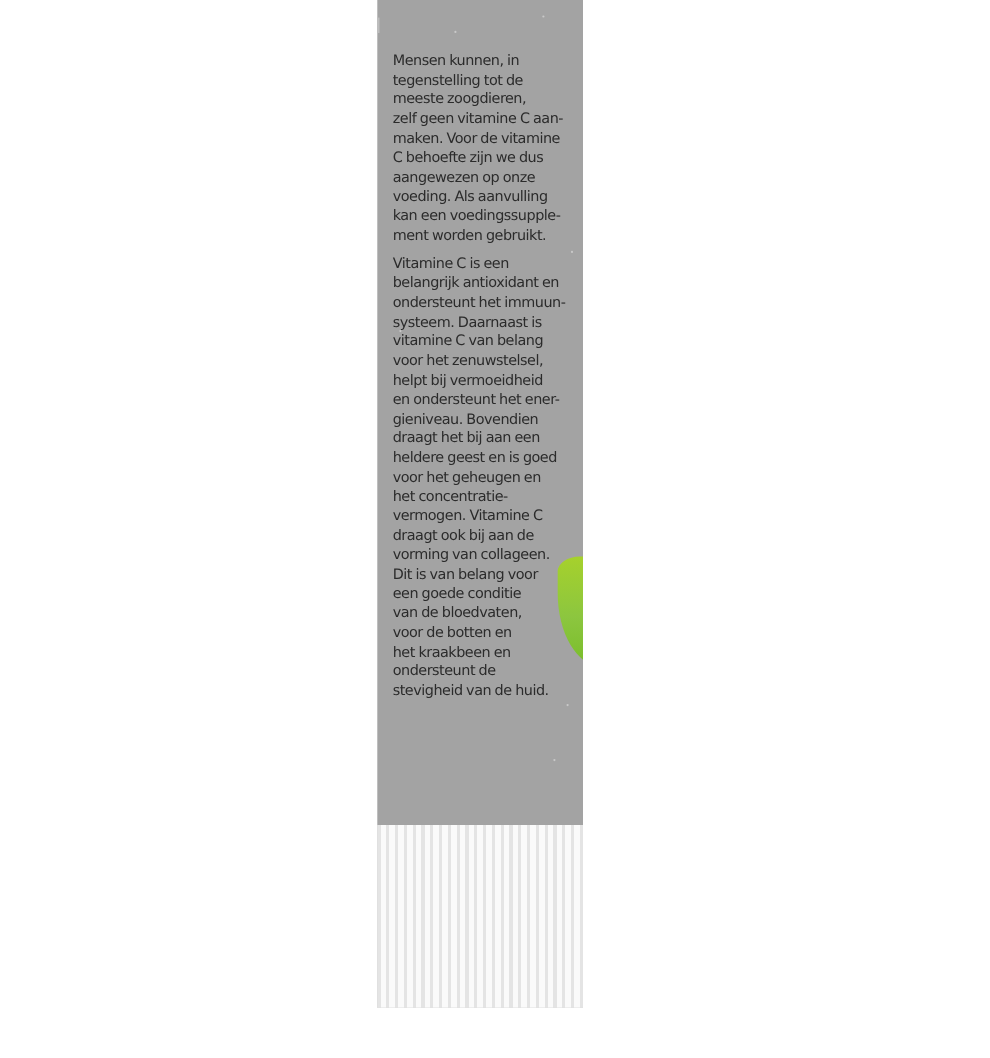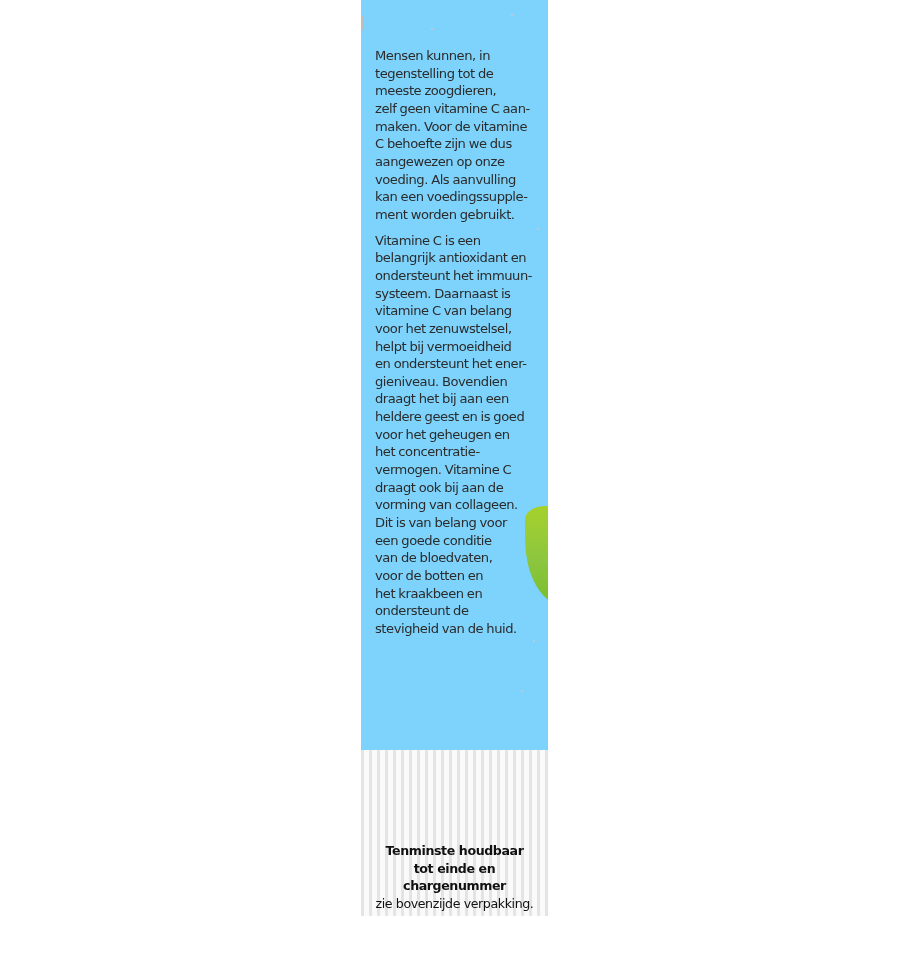--- a/index.html
+++ b/index.html
@@ -9,25 +9,25 @@
     }
     body {
       width: 900px;
       height: 962px;
       position: relative;
       overflow: hidden;
       font-family: "DejaVu Sans", sans-serif;
     }
     .panel {
       position: absolute;
-      left: 361px;
+      left: 343px;
       top: 0;
       width: 187px;
       height: 916px;
-      background: #7dd3fc;
+      background: #a3a3a3;
       overflow: hidden;
     }
     .speck {
       position: absolute;
       background: #c9c9c9;
       border-radius: 50%;
     }
     .edge-mark {
       position: absolute;
       left: 0px;
@@ -137,19 +137,13 @@
 een goede conditie
 van de bloedvaten,
 voor de botten en
 het kraakbeen en
 ondersteunt de
 stevigheid van de huid.</p>
   </div>
 
   <div class="stripes"></div>
 
-  <div class="best-before">
-    <span class="strong-line">Tenminste houdbaar</span>
-    <span class="strong-line">tot einde en</span>
-    <span class="strong-line">chargenummer</span>
-    <span class="normal-line">zie bovenzijde verpakking.</span>
-  </div>
 </div>
 
 </body></html>

